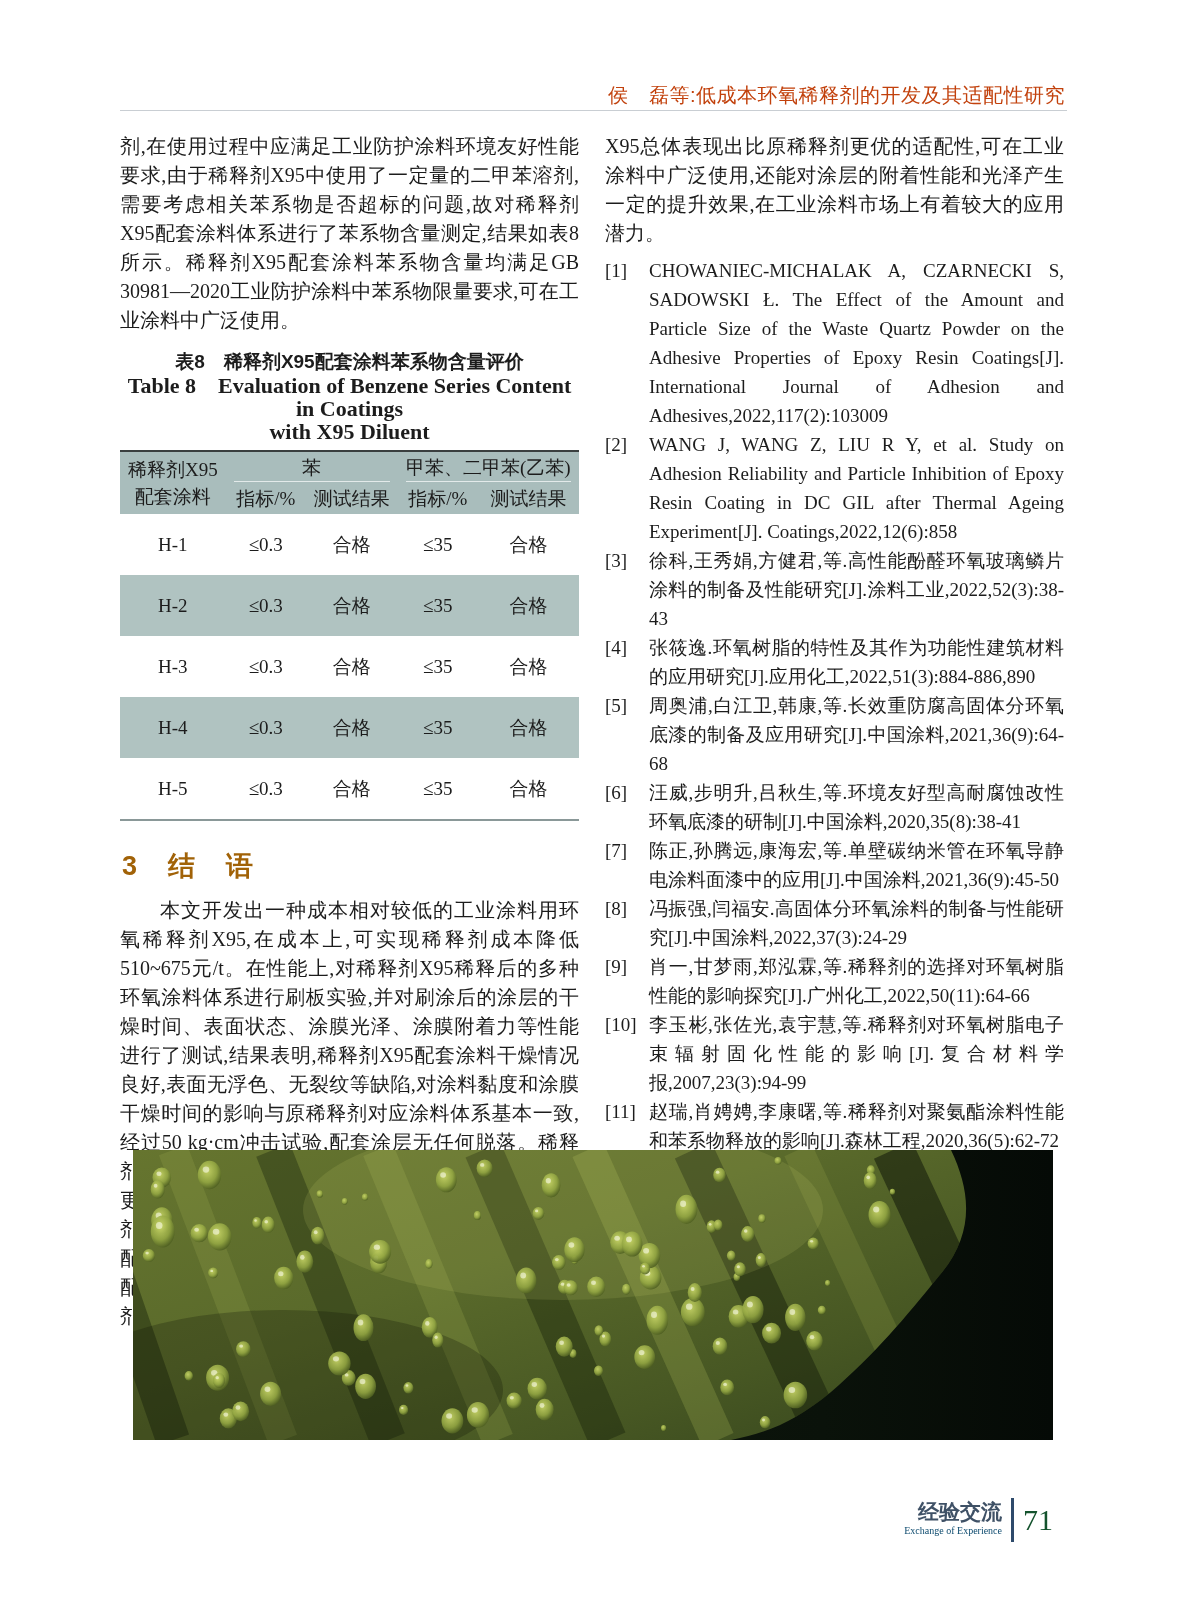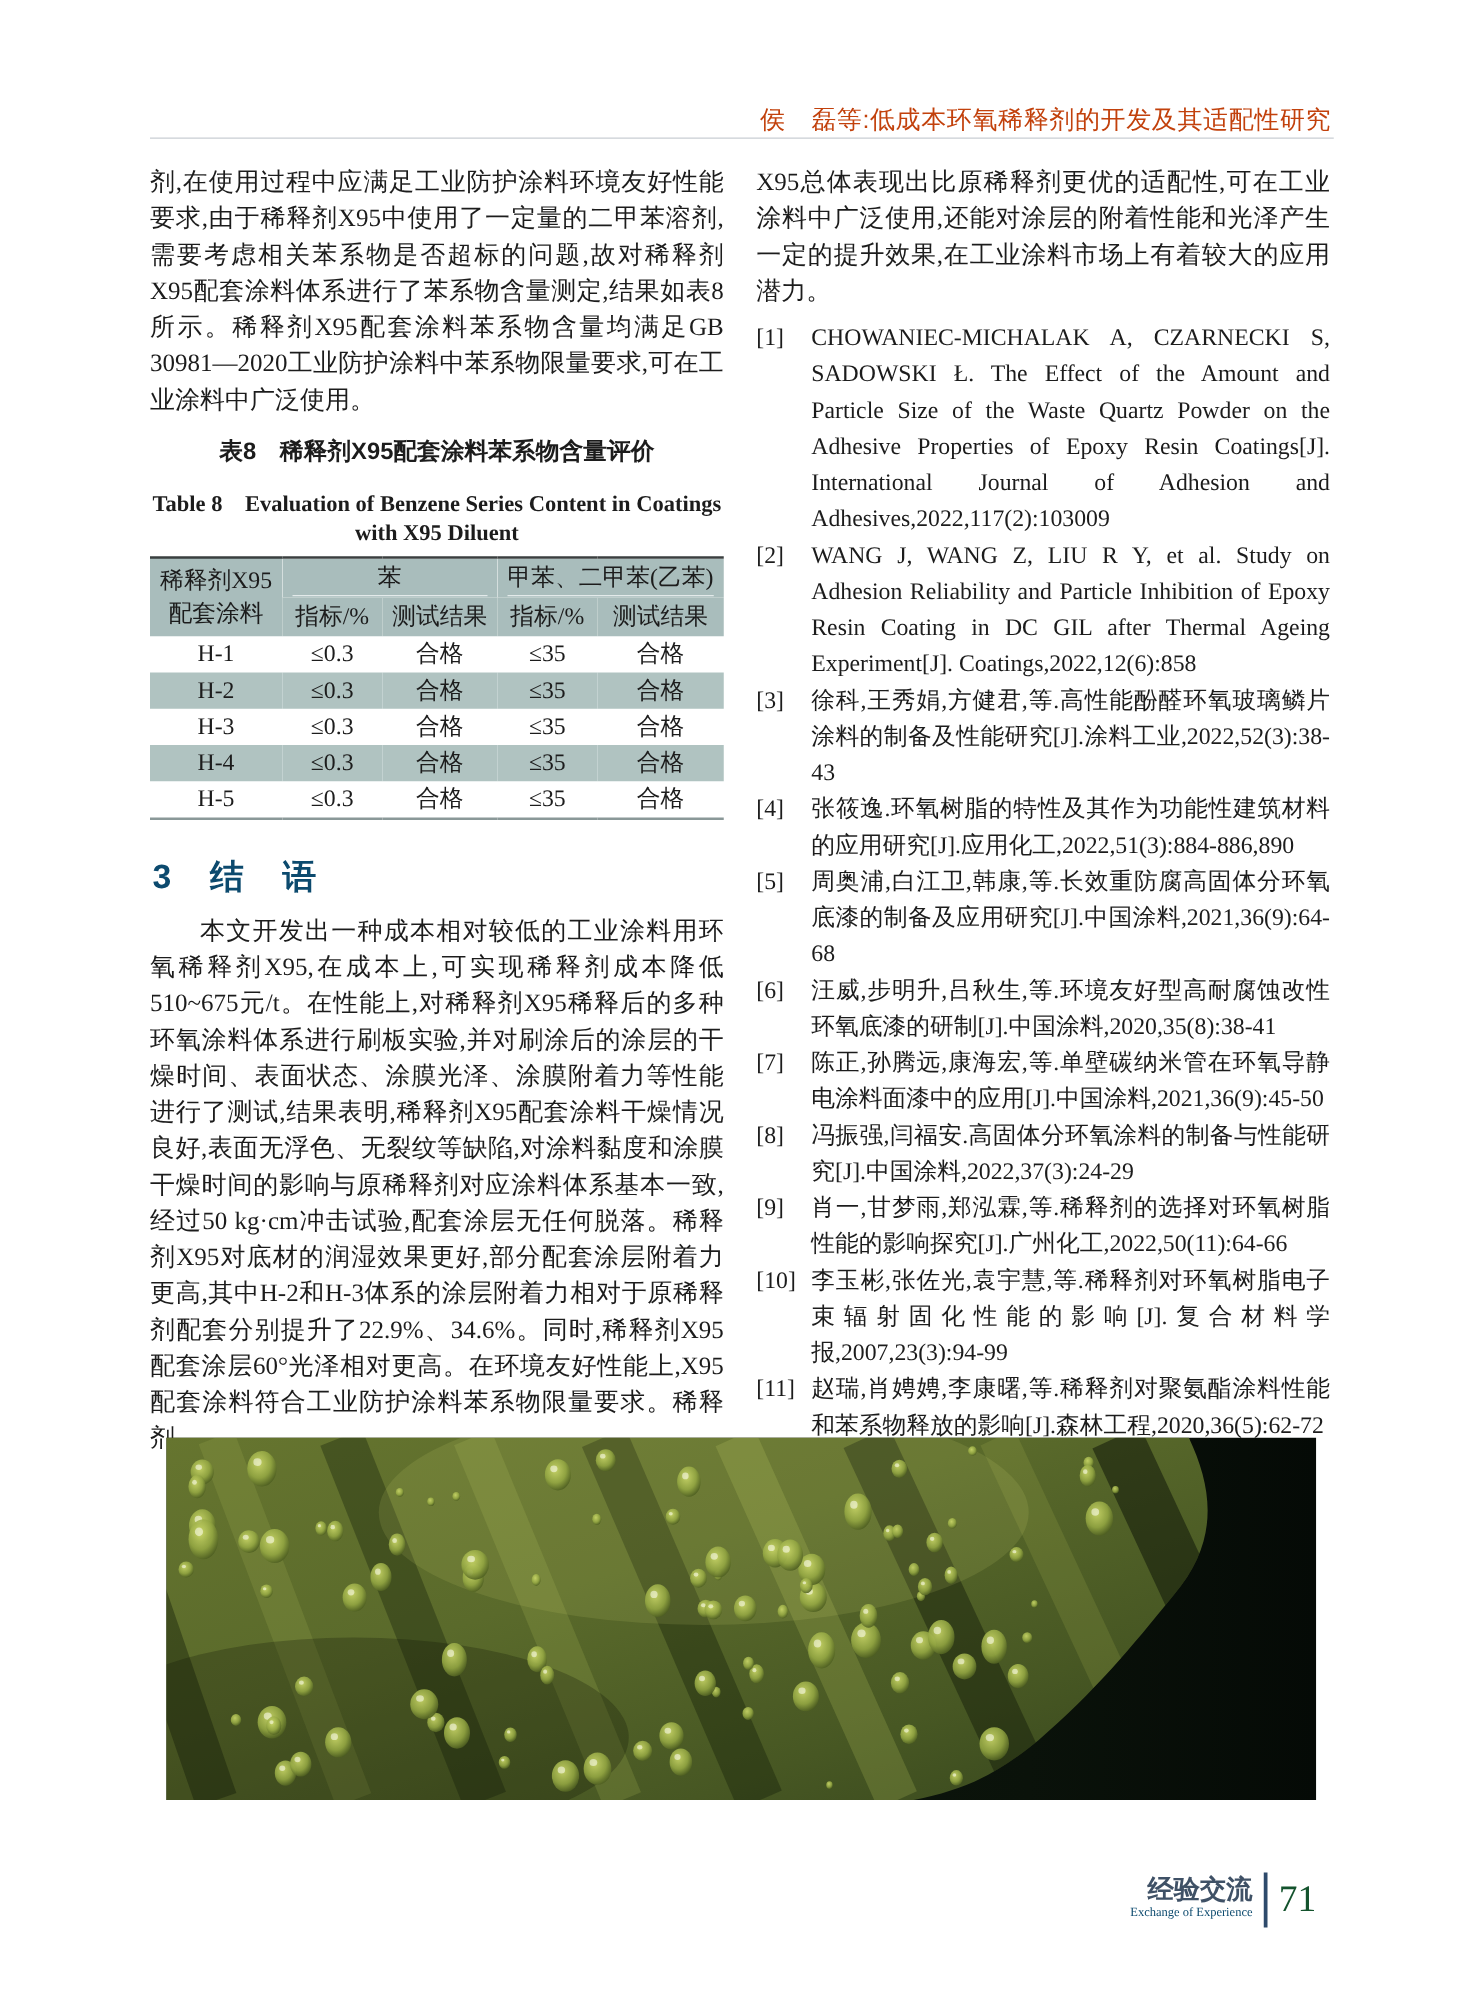--- a/index.html
+++ b/index.html
@@ -27,45 +27,45 @@
     margin:0; font-size:20px; line-height:29px; text-align:justify;
   }
   p.indent{ text-indent:2em; }
 
   
   .tbl-caption-cn{
     margin-top:15px; text-align:center; font-weight:bold; font-size:19px;
     font-family:"Liberation Sans","DejaVu Sans",sans-serif; line-height:24px;
   }
   .tbl-caption-en{
-    text-align:center; font-weight:bold; font-size:18px; line-height:23px;
-    font-family:"Liberation Serif","DejaVu Serif",serif; margin-top:18px;
+    text-align:center; font-weight:bold; font-size:22px; line-height:23px;
+    font-family:"Liberation Serif","DejaVu Serif",serif; margin-top:0;
   }
   table.data{
     width:100%; border-collapse:collapse; margin-top:7px;
     font-size:19px; text-align:center;
     border-top:2px solid #3a3f3f; border-bottom:2px solid #8a9898;
   }
   table.data th{ font-weight:normal; }
   table.data thead{ background:#a9bdbc;padding-left:44px; }
   table.data thead th{ padding:2px 2px; line-height:27px; }
   th.group{ position:relative; }
   th.group::after{
     content:''; position:absolute; left:8px; right:8px; bottom:1px;
     height:1px; background:#e3eaea;
   }
-  table.data td{ padding:0 2px; line-height:29px; }
+  table.data td{ padding:16px 2px; line-height:29px; }
   table.data tr.shade{ background:#b0c3c1; }
   col.c1{width:23%;} col.c2{width:17.5%;} col.c3{width:20%;} col.c4{width:17.5%;} col.c5{width:22%;}
 
   
   .section-heading{
     margin:27px 0 12px 2px;
     font-family:"Liberation Sans","DejaVu Sans",sans-serif;
-    font-weight:bold; font-size:27px; color:#0c4a6e; letter-spacing:2px;
+    font-weight:bold; font-size:27px; color:#a16207; letter-spacing:2px;
   }
 
   
   .refs-heading{
     margin-top:15px; text-align:center; font-weight:bold; font-size:20px;
     font-family:"Liberation Sans","DejaVu Sans",sans-serif; line-height:26px;
   }
   .refs-list{ margin-top:8px; }
   .ref{ display:flex; font-size:19px; line-height:29px; }
   .ref-num{ flex:0 0 44px; }

